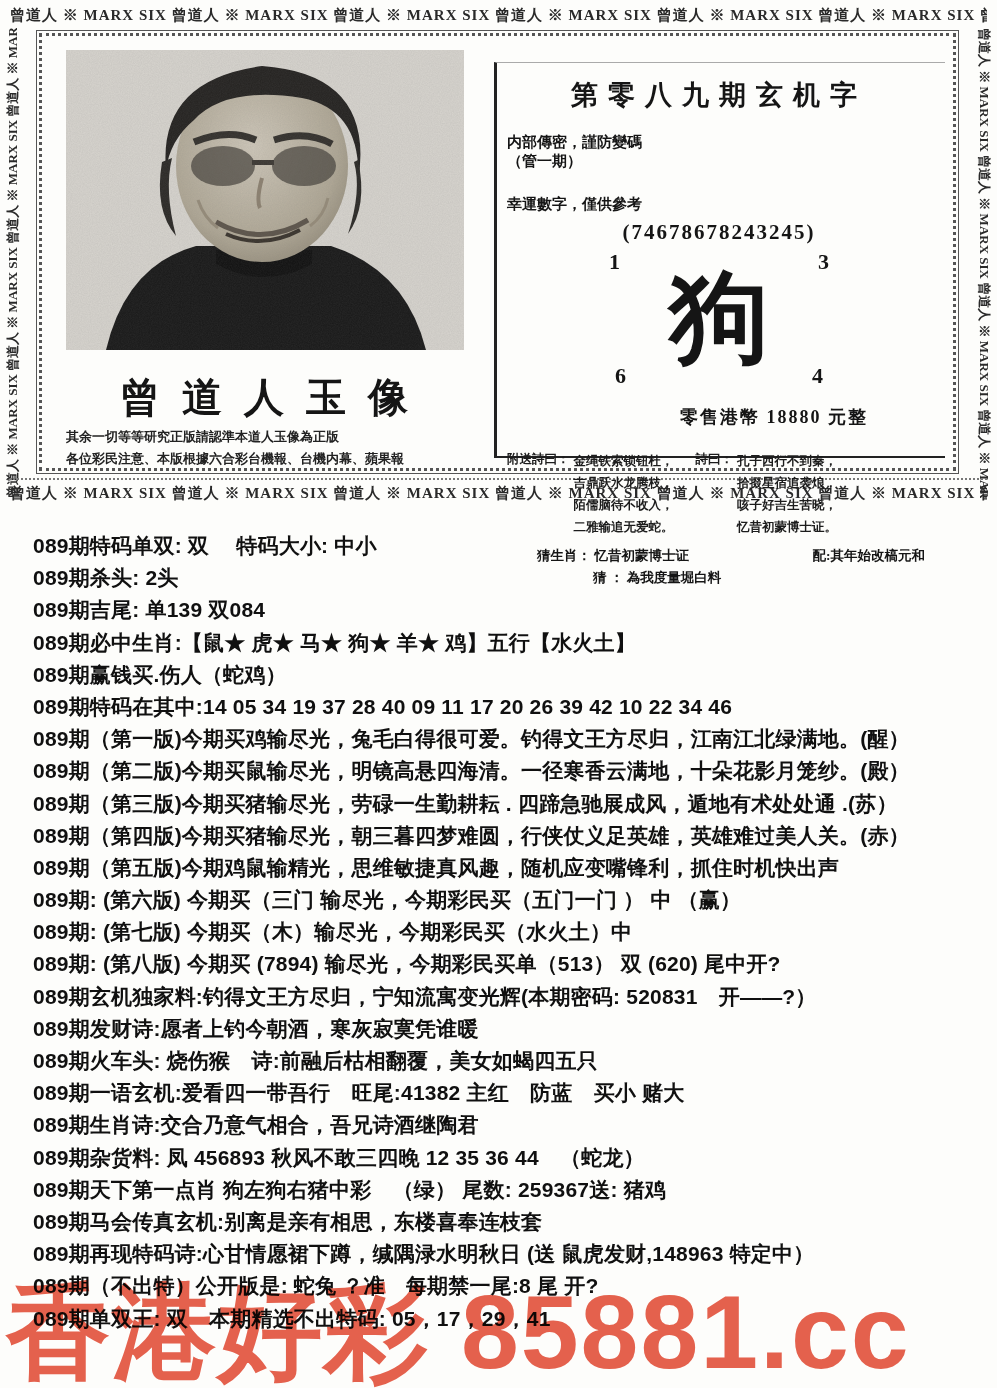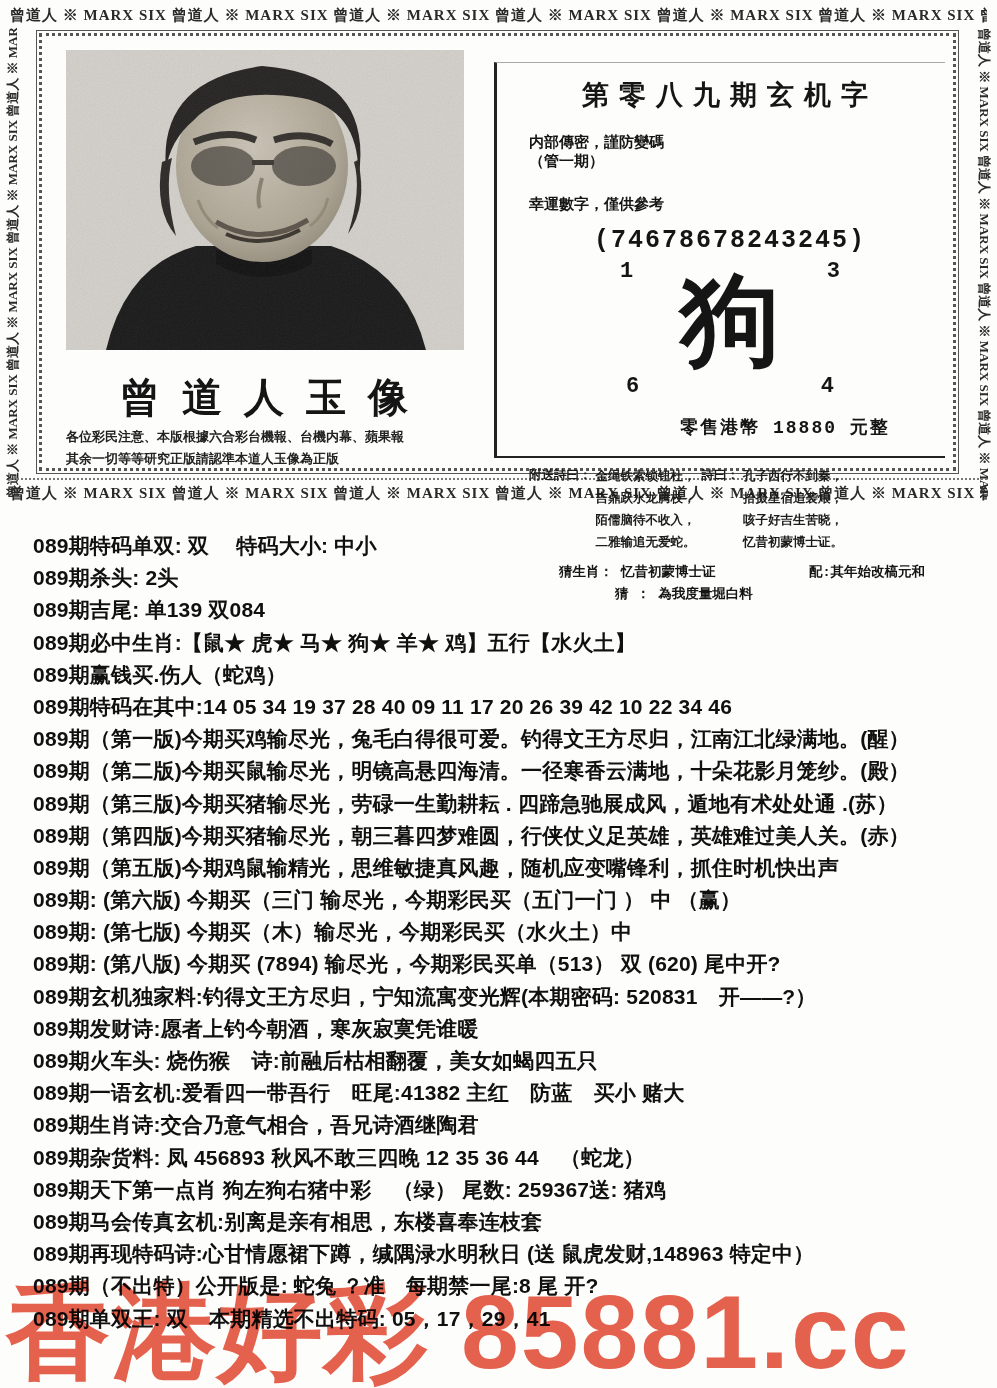--- a/index.html
+++ b/index.html
@@ -40,39 +40,39 @@
     letter-spacing:22px;text-align:center;margin-top:20px;white-space:nowrap;
   }
   .portrait-note{
     font-family:"Liberation Serif", serif;font-size:13px;font-weight:700;
     line-height:1.55;color:#222;margin-top:2px;
   }
   
   .col-box{
     flex:1;margin:26px 8px 10px 0;box-sizing:border-box;
     border-left:3px solid #222;border-bottom:2px solid #222;border-top:1px solid #aaa;
-    padding:8px 14px 4px 32px;position:relative;
-    font-family:Liberation Mono, monospace;
+    padding:8px 14px 4px 10px;position:relative;
+    font-family:Liberation Serif, serif;
   }
   .box-title{font-size:27px;font-weight:700;text-align:center;letter-spacing:10px;margin-top:6px;}
   .box-subrow{display:flex;justify-content:flex-end;font-size:15px;font-weight:700;margin-top:20px;flex-direction:column;}
   .box-sub2{font-size:15px;font-weight:700;margin-top:24px;}
-  .box-digits{font-size:25px;font-weight:700;letter-spacing:2px;text-align:center;margin-top:12px;}
+  .box-digits{font-size:21px;font-weight:700;letter-spacing:2px;text-align:center;margin-top:6px;}
   .zodiac-wrap{position:relative;width:220px;margin:4px auto 0;height:140px;}
   .zodiac-char{
     position:absolute;left:50%;top:50%;transform:translate(-50%,-50%);
     font-size:100px;font-weight:700;line-height:1;
   }
   .corner{position:absolute;font-size:22px;font-weight:700;}
   .corner-1{left:0;top:0;}
   .corner-3{right:0;top:0;}
   .corner-6{left:6px;bottom:0;}
   .corner-4{right:6px;bottom:0;}
   .price{font-size:18px;font-weight:700;text-align:center;padding-left:110px;margin-top:16px;letter-spacing:2px;}
-  .poems{display:flex;gap:6px;margin-top:28px;font-size:12.5px;font-weight:700;color:#1c1c1c;}
+  .poems{display:flex;gap:22px;margin-top:22px;font-size:12.5px;font-weight:700;color:#1c1c1c;}
   .poem{display:flex;}
   .poem-label{white-space:nowrap;margin-right:4px;}
   .poem-lines div{line-height:1.75;white-space:nowrap;}
   .guess-row{display:flex;justify-content:space-between;font-size:13.5px;font-weight:700;margin-top:8px;padding:0 6px 0 30px;}
   .guess2{font-size:13.5px;font-weight:700;margin-top:4px;padding-left:86px;}
   
   .body-text{position:absolute;left:33px;top:532px;width:965px;}
   .line{
     font-size:21px;font-weight:600;letter-spacing:0.2px;color:#101010;
     height:32.2px;white-space:nowrap;overflow:visible;
@@ -131,22 +131,22 @@
 
         <path d="M196 128 q-6 22 -2 30" stroke="#8d8271" stroke-width="4" fill="none"></path>
         <path d="M150 172 q46 26 92 -2" stroke="#5c544a" stroke-width="5" fill="none"></path>
         <path d="M160 184 q36 16 74 -4" stroke="#39332c" stroke-width="4" fill="none"></path>
         <path d="M132 150 q6 18 20 28" stroke="#968c7a" stroke-width="3" fill="none"></path>
         <path d="M262 148 q-4 18 -18 28" stroke="#968c7a" stroke-width="3" fill="none"></path>
 
         <rect width="398" height="300" filter="url(#grain)" opacity="0.5" fill="none"></rect>
       </svg>
       <div class="portrait-caption">曾道人玉像</div>
+      <div class="portrait-note">其余一切等等研究正版請認準本道人玉像為正版</div>
       <div class="portrait-note">各位彩民注意、本版根據六合彩台機報、台機内幕、蘋果報</div>
-      <div class="portrait-note">其余一切等等研究正版請認準本道人玉像為正版</div>
     </div>
 
     <div class="col-box">
       <div class="box-title">第零八九期玄机字</div>
       <div class="box-subrow">
         <span>内部傳密，謹防變碼</span>
         <span>（管一期）</span>
       </div>
       <div class="box-sub2">幸運數字，僅供參考</div>
       <div class="box-digits">(74678678243245)</div>

